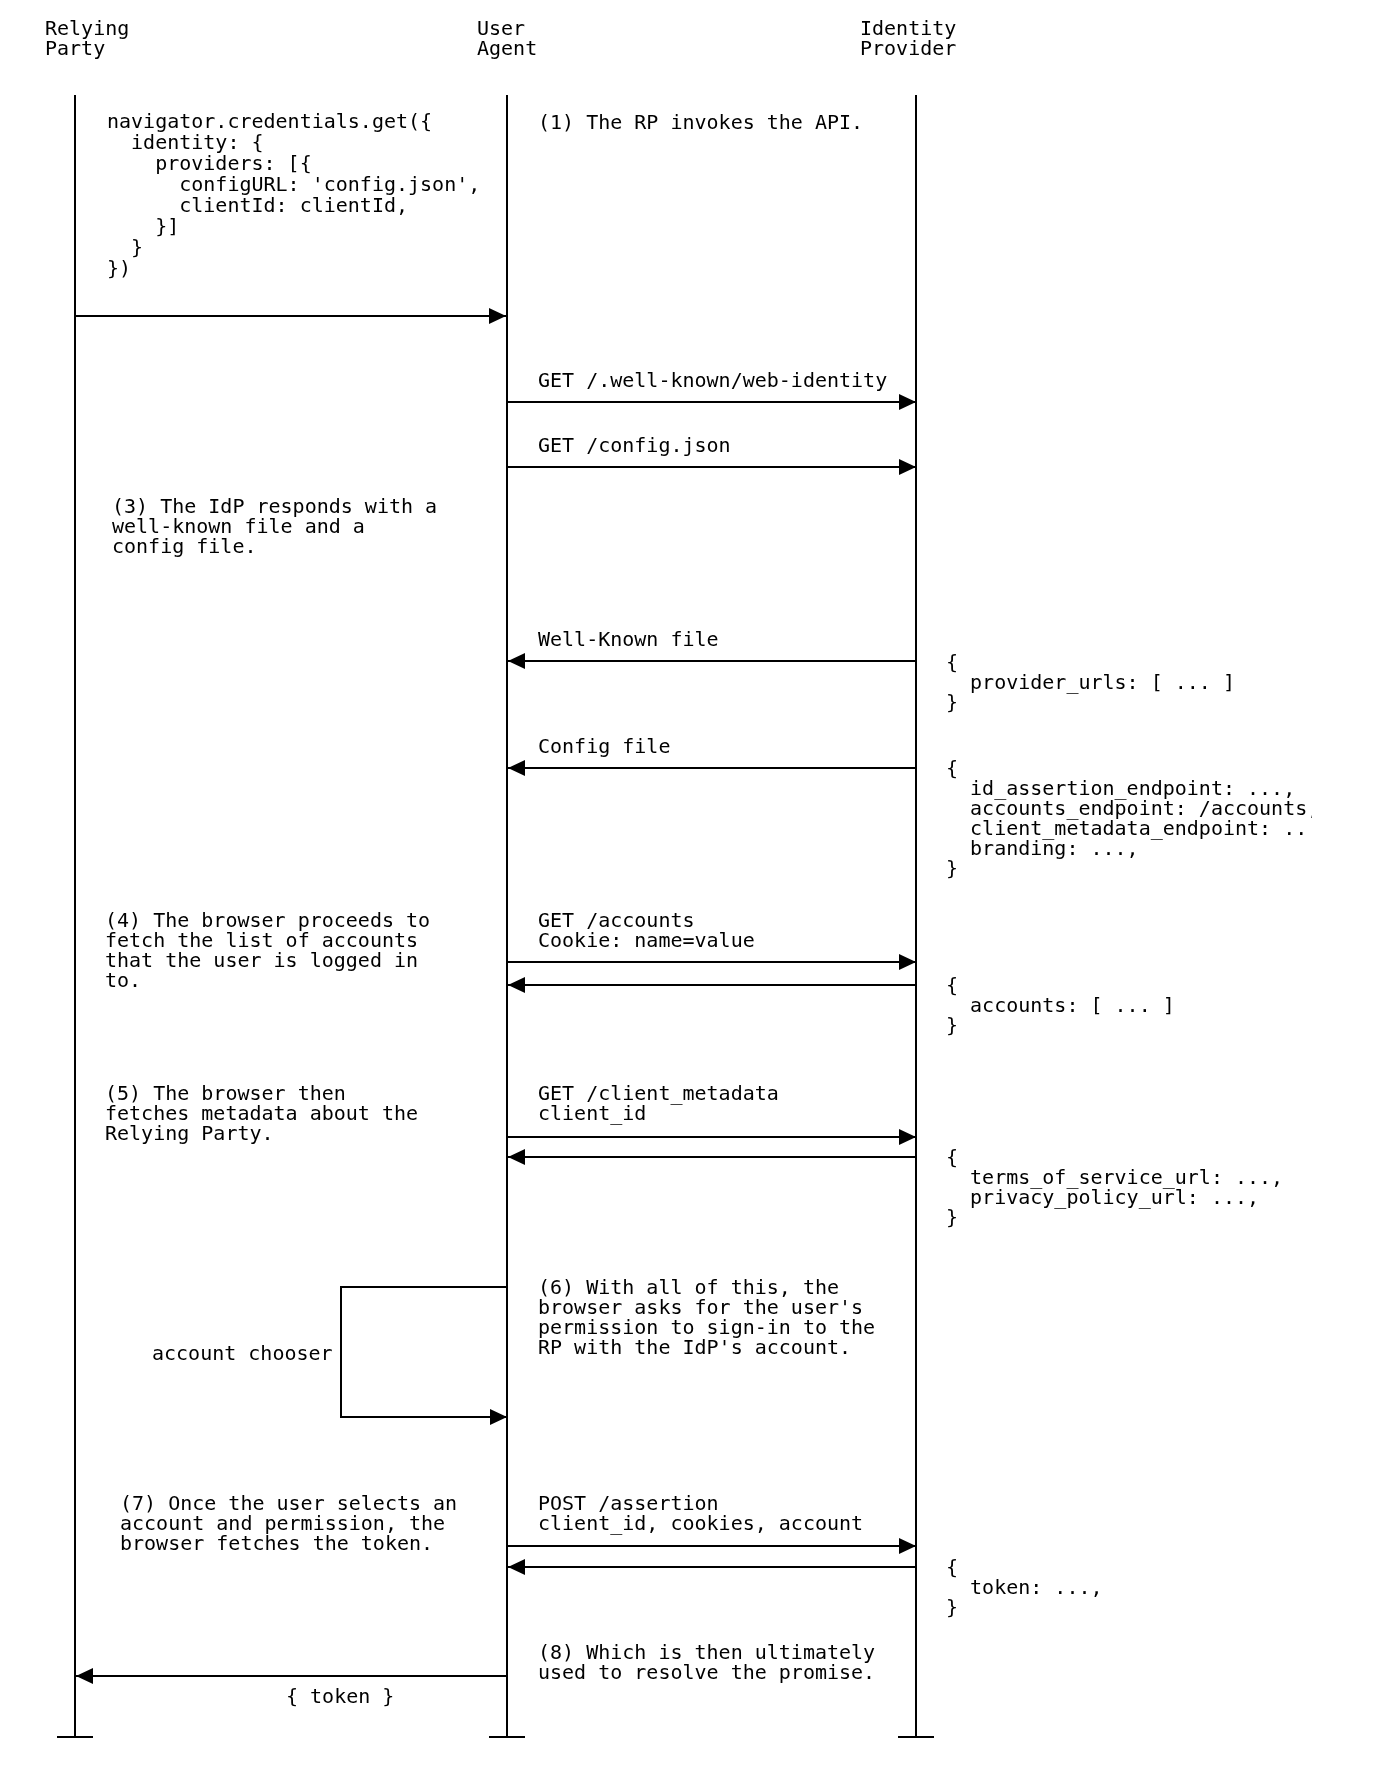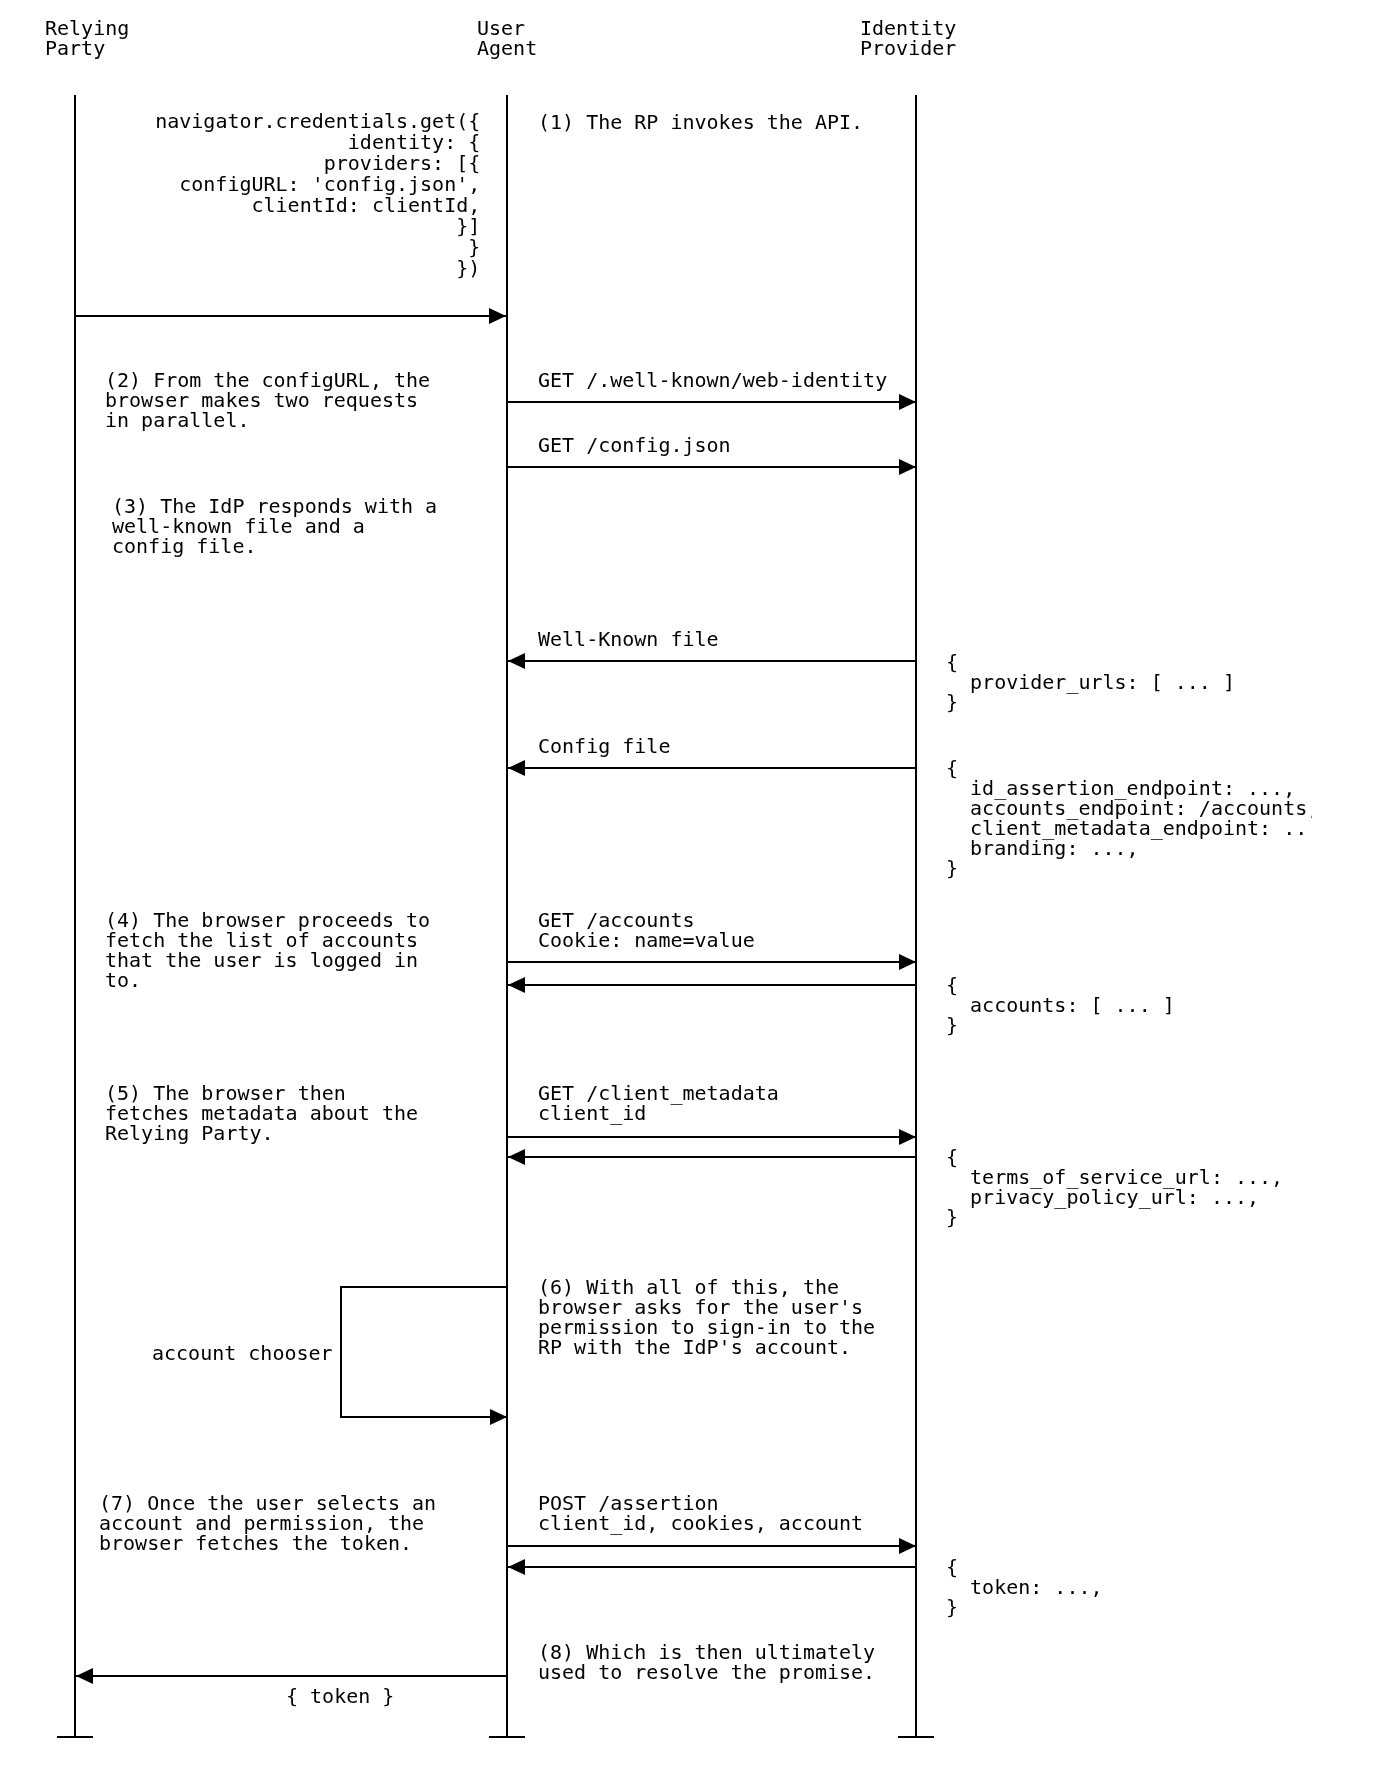--- a/index.html
+++ b/index.html
@@ -45,48 +45,45 @@
 Provider</div>
 
   <div class="lifeline" style="left:74px;top:95px;height:1643px;"></div>
   <div class="lifeline" style="left:506px;top:95px;height:1643px;"></div>
   <div class="lifeline" style="left:915px;top:95px;height:1643px;"></div>
 
   <div class="foot" style="left:57px;top:1736px;width:36px;"></div>
   <div class="foot" style="left:489px;top:1736px;width:36px;"></div>
   <div class="foot" style="left:898px;top:1736px;width:36px;"></div>
 
-  <div class="pre code" style="left:107px;top:111px;text-align:right;">navigator.credentials.get({
+  <div class="pre code" style="left:107px;top:111px;">navigator.credentials.get({
   identity: {
     providers: [{
       configURL: 'config.json',
       clientId: clientId,
     }]
   }
 })</div>
 
   <div class="pre" style="left:538px;top:112px;">(1) The RP invokes the API.</div>
-  <div class="pre" style="left:105px;top:370px;">(2) From the configURL, the
-browser makes two requests
-in parallel.</div>
   <div class="pre" style="left:112px;top:496px;">(3) The IdP responds with a
 well-known file and a
 config file.</div>
   <div class="pre" style="left:105px;top:910px;">(4) The browser proceeds to
 fetch the list of accounts
 that the user is logged in
 to.</div>
   <div class="pre" style="left:105px;top:1083px;">(5) The browser then
 fetches metadata about the
 Relying Party.</div>
   <div class="pre" style="left:538px;top:1277px;">(6) With all of this, the
 browser asks for the user's
 permission to sign-in to the
 RP with the IdP's account.</div>
-  <div class="pre" style="left:99px;top:1493px;">(7) Once the user selects an
+  <div class="pre" style="left:120px;top:1493px;">(7) Once the user selects an
 account and permission, the
 browser fetches the token.</div>
   <div class="pre" style="left:538px;top:1642px;">(8) Which is then ultimately
 used to resolve the promise.</div>
 
   <div class="arrow head-r" style="left:76px;top:315px;width:430px;"></div>
 
   <div class="pre" style="left:538px;top:370px;">GET /.well-known/web-identity</div>
   <div class="arrow head-r" style="left:508px;top:401px;width:408px;"></div>
 

